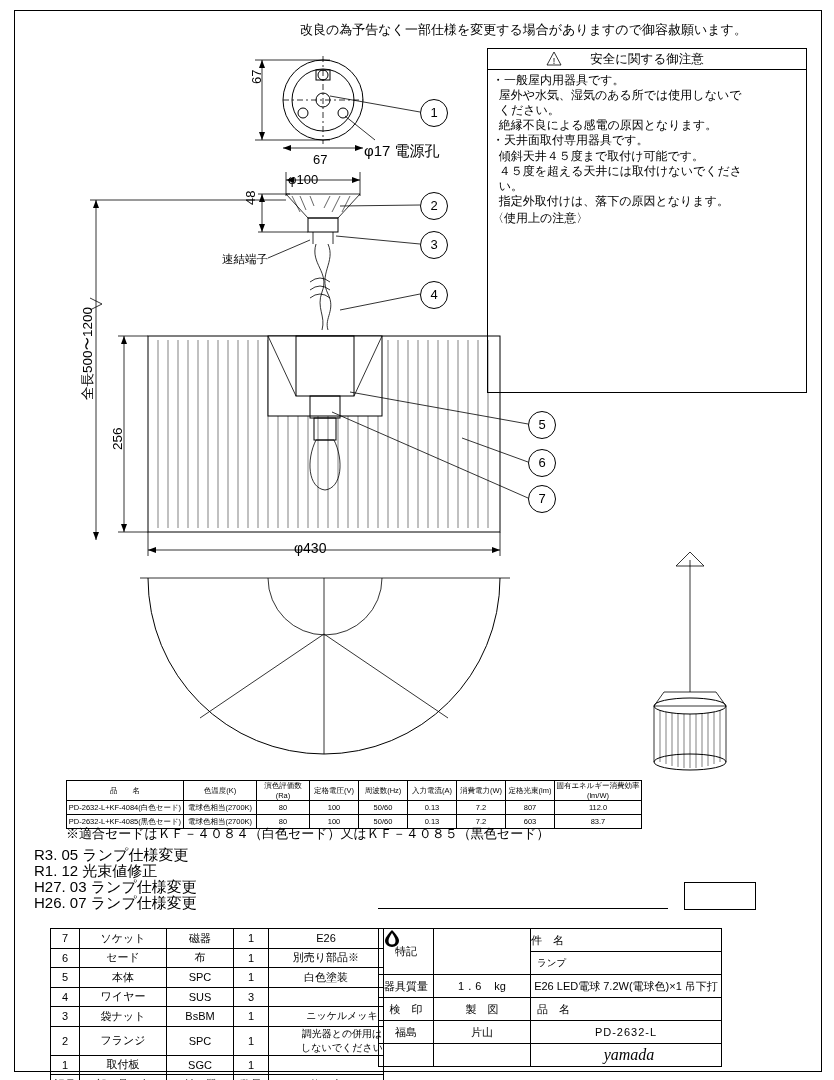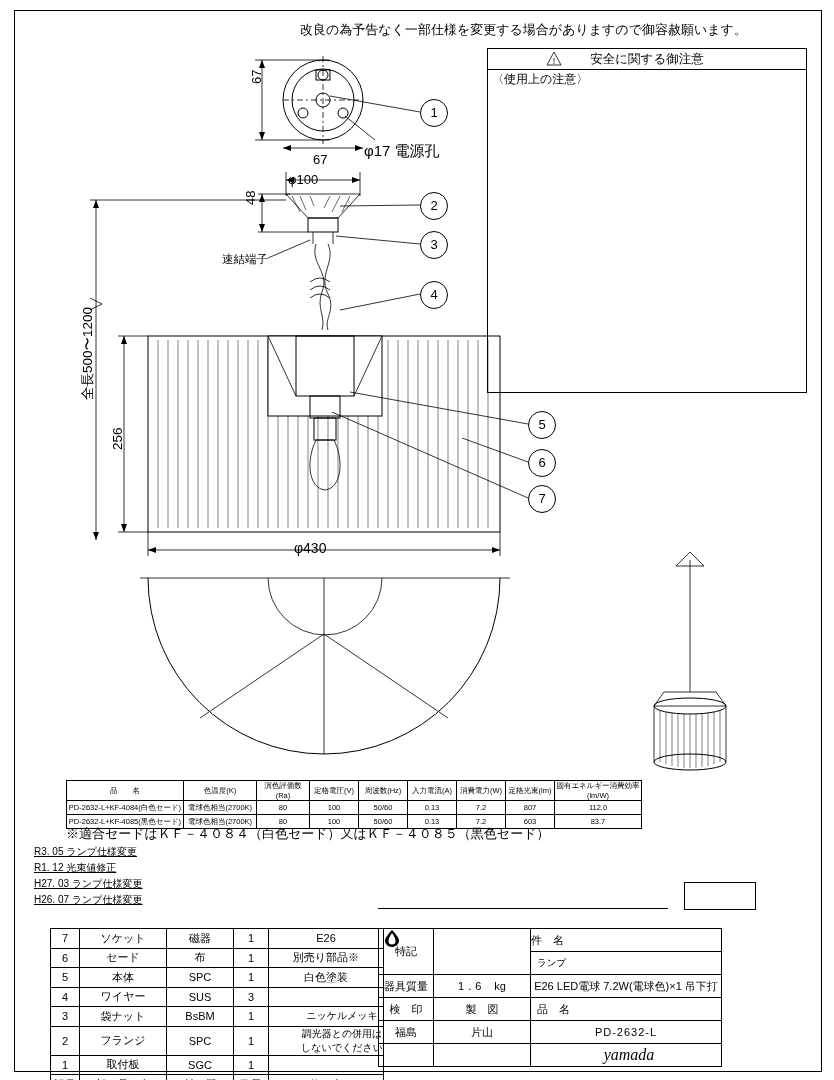--- a/index.html
+++ b/index.html
@@ -20,21 +20,21 @@
   .circlab{position:absolute;width:26px;height:26px;border:1px solid #000;border-radius:50%;font-size:13px;text-align:center;line-height:26px;}
   
   table{border-collapse:collapse;position:absolute;}
   table td,table th{border:1px solid #000;font-weight:normal;padding:0;text-align:center;}
   #spec-table{left:66px;top:780px;font-size:7.5px;}
   #spec-table td{height:13px;}
   #parts-table{left:50px;top:928px;font-size:11px;}
   #parts-table td{height:18.5px;}
   #title-block{left:378px;top:928px;font-size:11px;}
   #title-block td{height:22px;}
-  .rev{font-size:10px;text-decoration:underline;}
+  .rev{font-size:15px;}
   .small{font-size:10px;padding-left:32px;}
   svg{position:absolute;left:0;top:0;overflow:visible;}
   .nofill{fill:none;stroke:#000;stroke-width:1;}
   .thin{fill:none;stroke:#000;stroke-width:0.8;}
   .hatchline{stroke:#000;stroke-width:0.6;}
   .brand{font-family:"Liberation Serif",serif;font-style:italic;}
 </style>
 </head>
 <body>
 
@@ -46,20 +46,29 @@
   <div class="safety">
     <div class="safety-hd">
       <span style="position:absolute;left:58px;top:2px;">
         <svg width="16" height="15" viewBox="0 0 16 15">
             <polygon class="thin" points="8,1 15,14 1,14"></polygon>
             <text x="8" y="12.5" font-size="9" text-anchor="middle">!</text>
           </svg>
       </span>
       <span>安全に関する御注意</span>
     </div>
+    <div class="safety-body">・一般屋内用器具です。
+  屋外や水気、湿気のある所では使用しないで
+  ください。
+  絶縁不良による感電の原因となります。
+・天井面取付専用器具です。
+  傾斜天井４５度まで取付け可能です。
+  ４５度を超える天井には取付けないでくださ
+  い。
+  指定外取付けは、落下の原因となります。</div>
     <div class="usage">〈使用上の注意〉</div>
   </div>
 
   <svg width="834" height="1080">
 
     <g>
       <circle class="nofill" cx="323" cy="100" r="40"></circle>
       <circle class="nofill" cx="323" cy="100" r="31"></circle>
       <circle class="nofill" cx="323" cy="75" r="5"></circle>
       <circle class="nofill" cx="303" cy="113" r="5"></circle>

